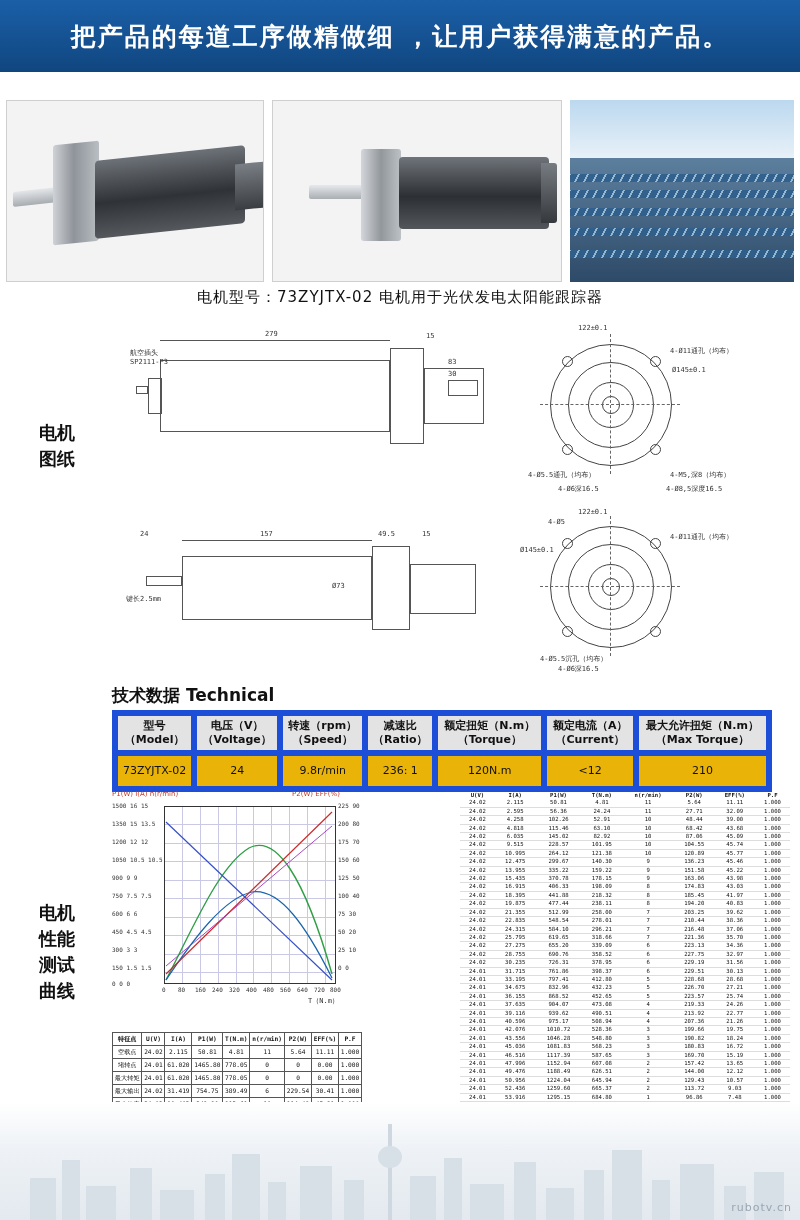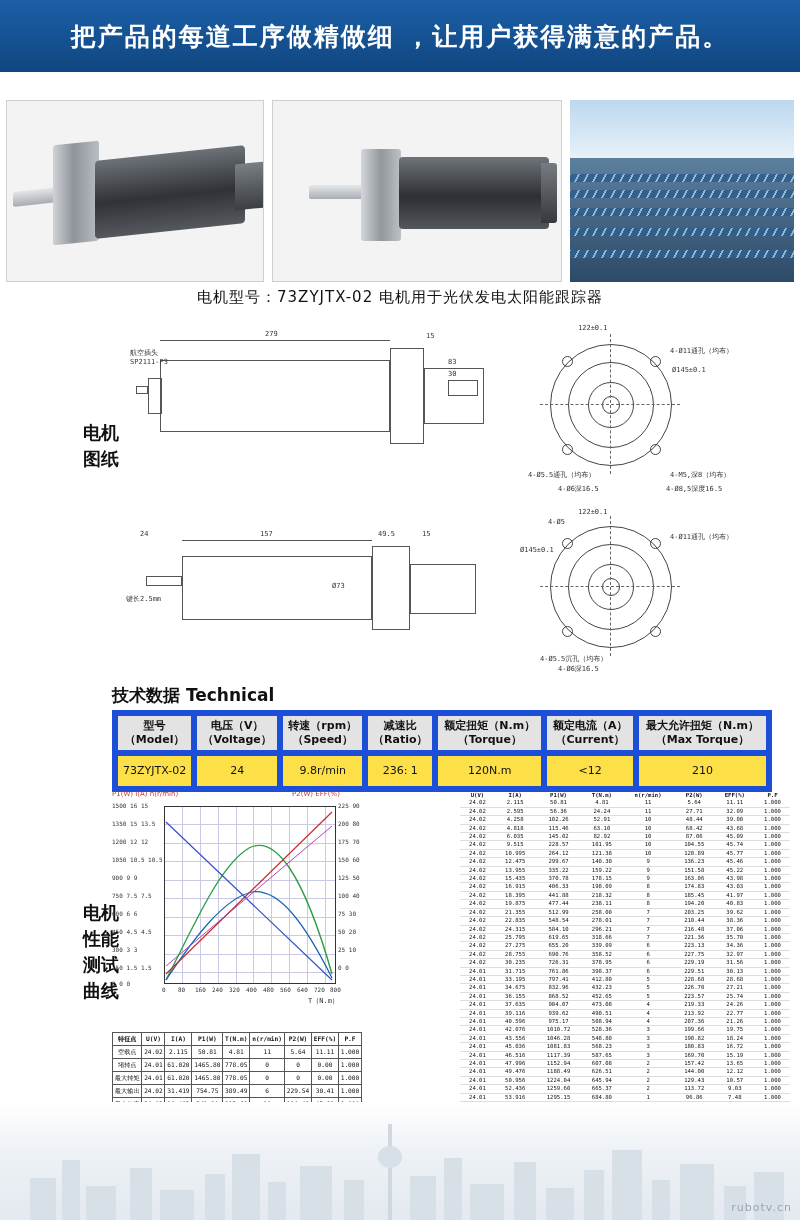--- a/index.html
+++ b/index.html
@@ -86,21 +86,21 @@
     transform:skewX(-28deg);opacity:.9;}
 
   
   .model-caption{
     position:absolute;left:0;top:288px;width:800px;text-align:center;
     font-size:15px;letter-spacing:1px;color:#111;
   }
   
   .vlabel{
     position:absolute;width:46px;text-align:center;
-    font-size:18px;font-weight:bold;line-height:26px;color:#111;margin-left:44px;
+    font-size:18px;font-weight:bold;line-height:26px;color:#111;
   }
   .vlabel.l1{left:34px;top:420px;}
   .vlabel.l2{left:34px;top:900px;}
 
   
   .drawings{
     position:absolute;left:110px;top:318px;width:680px;height:352px;
     border:0;
   }
   .dwg-box{position:absolute;box-sizing:border-box;}
@@ -118,21 +118,21 @@
     position:absolute;left:112px;top:684px;font-size:17px;font-weight:bold;
   }
   table.tech{
     position:absolute;left:112px;top:710px;width:660px;
     border-collapse:collapse;font-size:11px;
   }
   table.tech th,table.tech td{
     border:6px solid #1d4ed8;text-align:center;padding:3px 2px;line-height:14px;
   }
   table.tech thead th{background:#e3e3e3;font-weight:bold;font-size:11px;}
-  table.tech tbody td{height:24px;background:#fde047;}
+  table.tech tbody td{height:24px;background:#eab308;}
 
   
   .chart-wrap{
     position:absolute;left:112px;top:788px;width:250px;height:230px;
   }
   .chart-title-l{position:absolute;font-size:7px;color:#c0392b;}
   .plot{
     position:absolute;left:52px;top:18px;width:170px;height:176px;
     border:1px solid #333;
     background:

